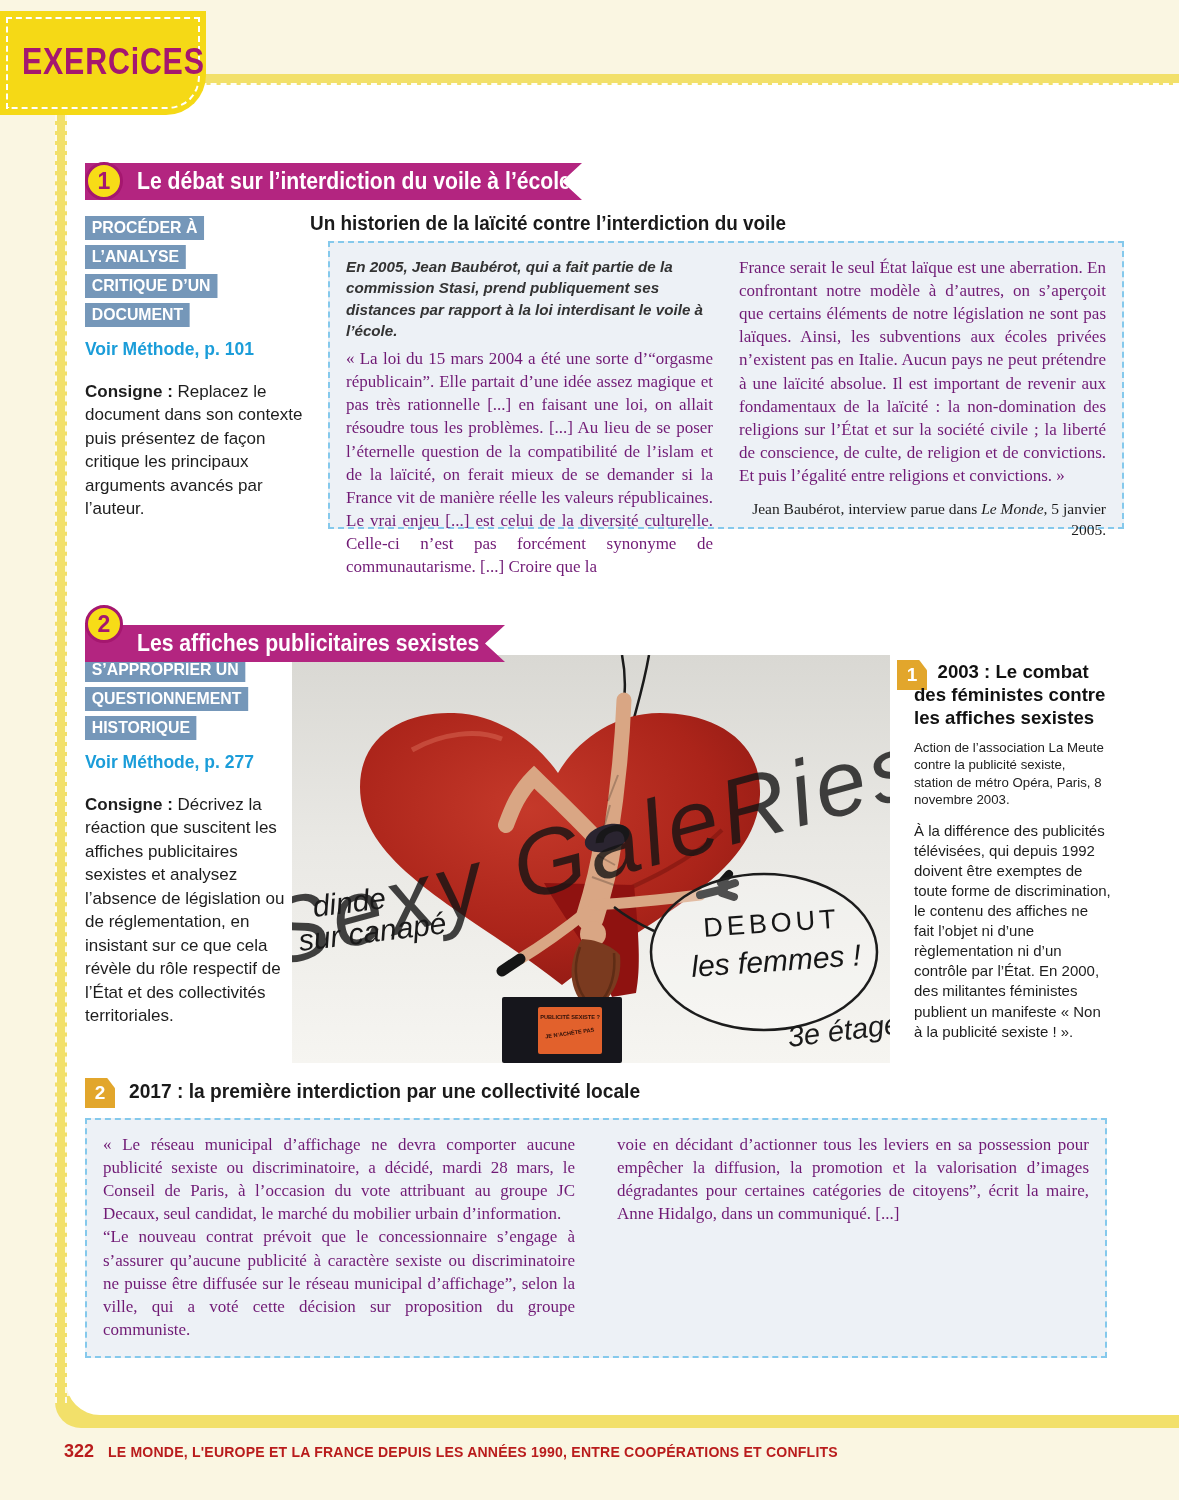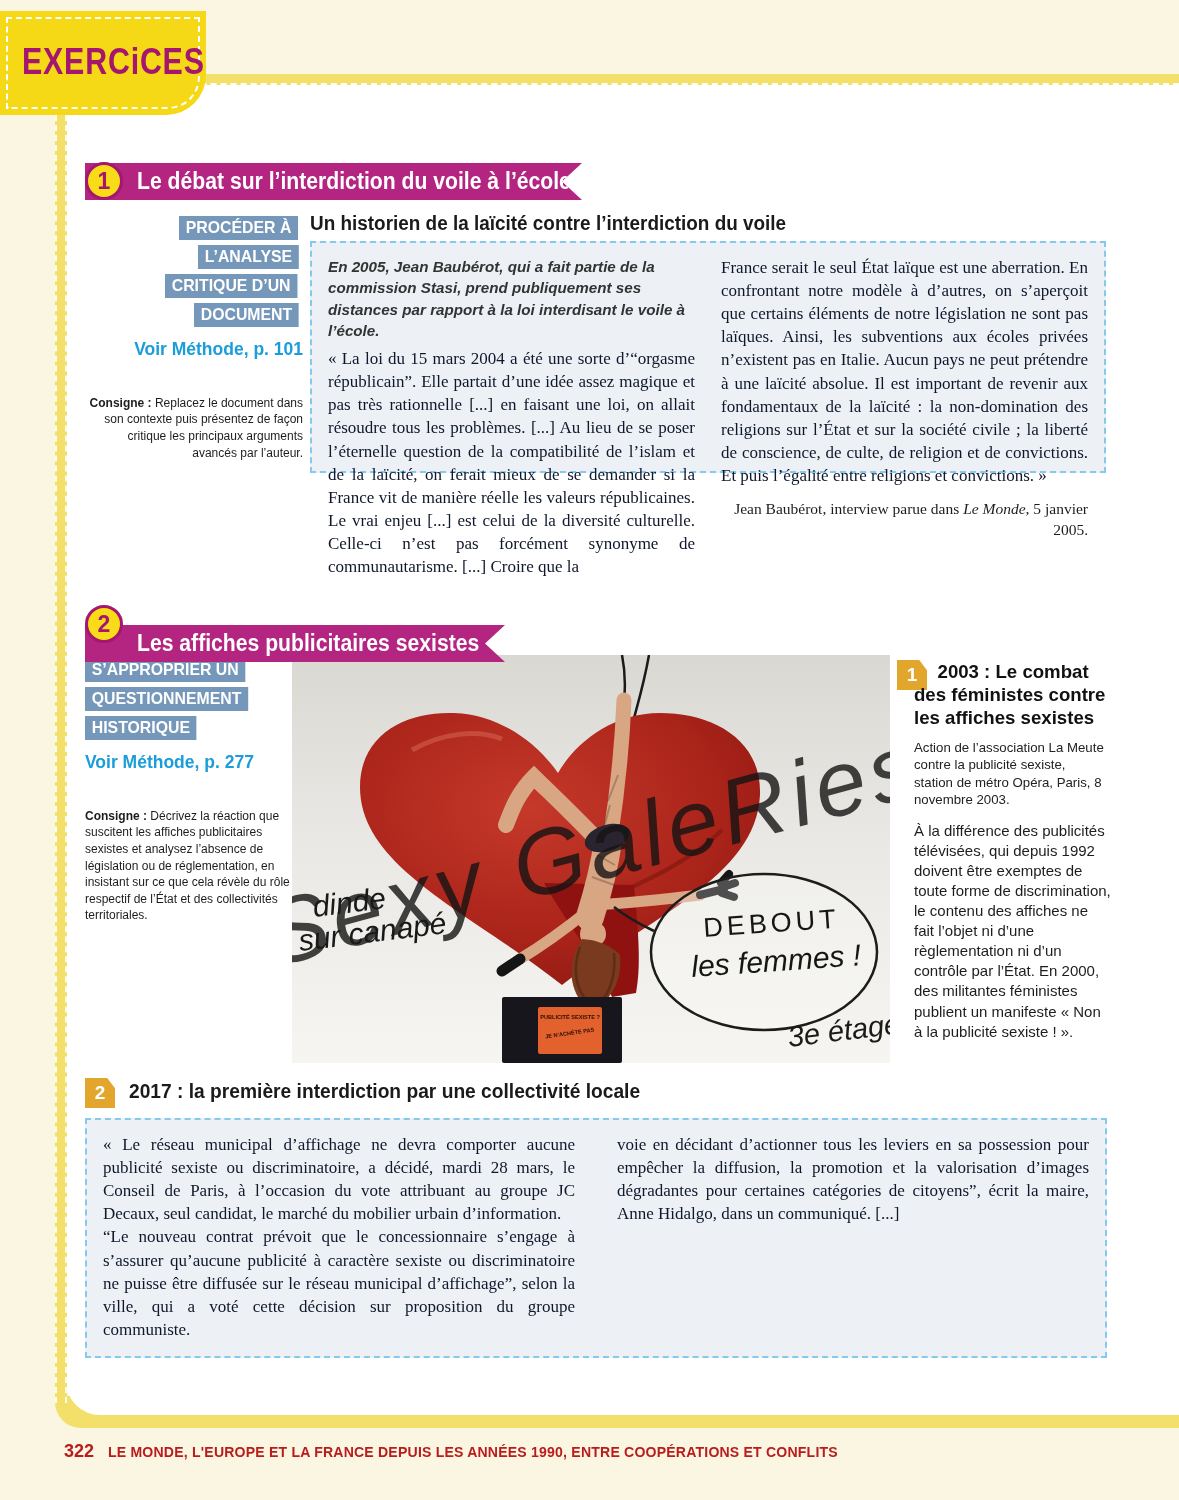--- a/index.html
+++ b/index.html
@@ -82,39 +82,39 @@
   .sidebar { position:absolute; width:218px; }
   .chip-line { margin-bottom:5px; }
   .chip {
     display:inline-block; background:#7597b9; color:#fff;
     font-weight:bold; font-size:16.5px; line-height:1.15;
     padding:2px 7px 3px 7px;
     transform:scaleX(.96); transform-origin:left;
     white-space:nowrap;
   }
   .method-ref { margin-top:12px; color:#1b9dd9; font-weight:bold; font-size:17.5px; }
-  .consigne { margin-top:35px; font-size:12px; line-height:1.38; color:#1d1d1d; }
+  .consigne { margin-top:20px; font-size:17px; line-height:1.38; color:#1d1d1d; }
   .consigne b { font-weight:bold; }
 
   
   .doc-title-sans { position:absolute; font-size:19.5px; font-weight:bold; color:#1a1a1a; transform:scaleX(.97); transform-origin:left; white-space:nowrap; }
   .doc-panel {
     position:absolute; background:#edf1f6;
     border:2px dashed #85c9ec;
     padding:13px 16px 12px 16px;
   }
   .doc-cols { display:flex; gap:26px; }
   .doc-col { flex:1; }
   .doc-intro {
     font-style:italic; font-weight:bold; font-size:15.2px; line-height:1.4;
     color:#333; margin-bottom:6px;
   }
   .doc-serif {
     font-family:"Liberation Serif", serif;
-    font-size:17px; line-height:1.36; text-align:justify; color:#0f172a;
+    font-size:17px; line-height:1.36; text-align:justify; color:#701a75;
   }
   .doc-source {
     font-family:"Liberation Serif", serif;
     font-size:15.5px; text-align:right; margin-top:12px; color:#1c1c1c; line-height:1.35;
   }
   .doc-source i { font-style:italic; }
 
   .doc-badge {
     width:30px; height:30px; background:#e2a62c;
     clip-path:polygon(0 0,74% 0,100% 34%,100% 100%,0 100%);
@@ -151,32 +151,32 @@
 <div class="exercices-tab">
   <div class="inner-dash"></div>
   <div class="tab-label">EXERCiCES</div>
 </div>
 
 <div class="ex-banner" style="left:85px; top:163px; width:497px;">
   <span class="banner-title">Le débat sur l’interdiction du voile à l’école</span>
 </div>
 <div class="ex-circle" style="left:85px; top:162px;">1</div>
 
-<div class="sidebar" style="left:85px; top:216px;text-align:right;">
+<div class="sidebar" style="left:85px; top:216px;">
   <div class="chip-line"><span class="chip">PROCÉDER À</span></div>
   <div class="chip-line"><span class="chip">L’ANALYSE</span></div>
   <div class="chip-line"><span class="chip">CRITIQUE D’UN</span></div>
   <div class="chip-line"><span class="chip">DOCUMENT</span></div>
   <div class="method-ref">Voir Méthode, p. 101</div>
   <div class="consigne"><b>Consigne :</b><span> Replacez le document dans son contexte puis présentez de façon critique les principaux arguments avancés par l’auteur.</span></div>
 </div>
 
 <div class="doc-title-sans" style="left:310px; top:212px;">Un historien de la laïcité contre l’interdiction du voile</div>
 
-<div class="doc-panel" style="left:310px; top:241px; width:796px; height:232px;">
+<div class="doc-panel" style="left:328px; top:241px; width:796px; height:288px;">
   <div class="doc-cols">
     <div class="doc-col">
       <div class="doc-intro">En 2005, Jean Baubérot, qui a fait partie de la commission Stasi, prend publiquement ses distances par rapport à la loi interdisant le voile à l’école.</div>
       <div class="doc-serif">« La loi du 15 mars 2004 a été une sorte d’“orgasme républicain”. Elle partait d’une idée assez magique et pas très rationnelle [...] en faisant une loi, on allait résoudre tous les problèmes. [...] Au lieu de se poser l’éternelle question de la compatibilité de l’islam et de la laïcité, on ferait mieux de se demander si la France vit de manière réelle les valeurs républicaines. Le vrai enjeu [...] est celui de la diversité culturelle. Celle-ci n’est pas forcément synonyme de communautarisme. [...] Croire que la</div>
     </div>
     <div class="doc-col">
       <div class="doc-serif">France serait le seul État laïque est une aberration. En confrontant notre modèle à d’autres, on s’aperçoit que certains éléments de notre législation ne sont pas laïques. Ainsi, les subventions aux écoles privées n’existent pas en Italie. Aucun pays ne peut prétendre à une laïcité absolue. Il est important de revenir aux fondamentaux de la laïcité : la non-domination des religions sur l’État et sur la société civile ; la liberté de conscience, de culte, de religion et de convictions. Et puis l’égalité entre religions et convictions. »</div>
       <div class="doc-source"><span>Jean Baubérot, interview parue dans </span><i>Le Monde</i><span>, 5 janvier 2005.</span></div>
     </div>
   </div>

